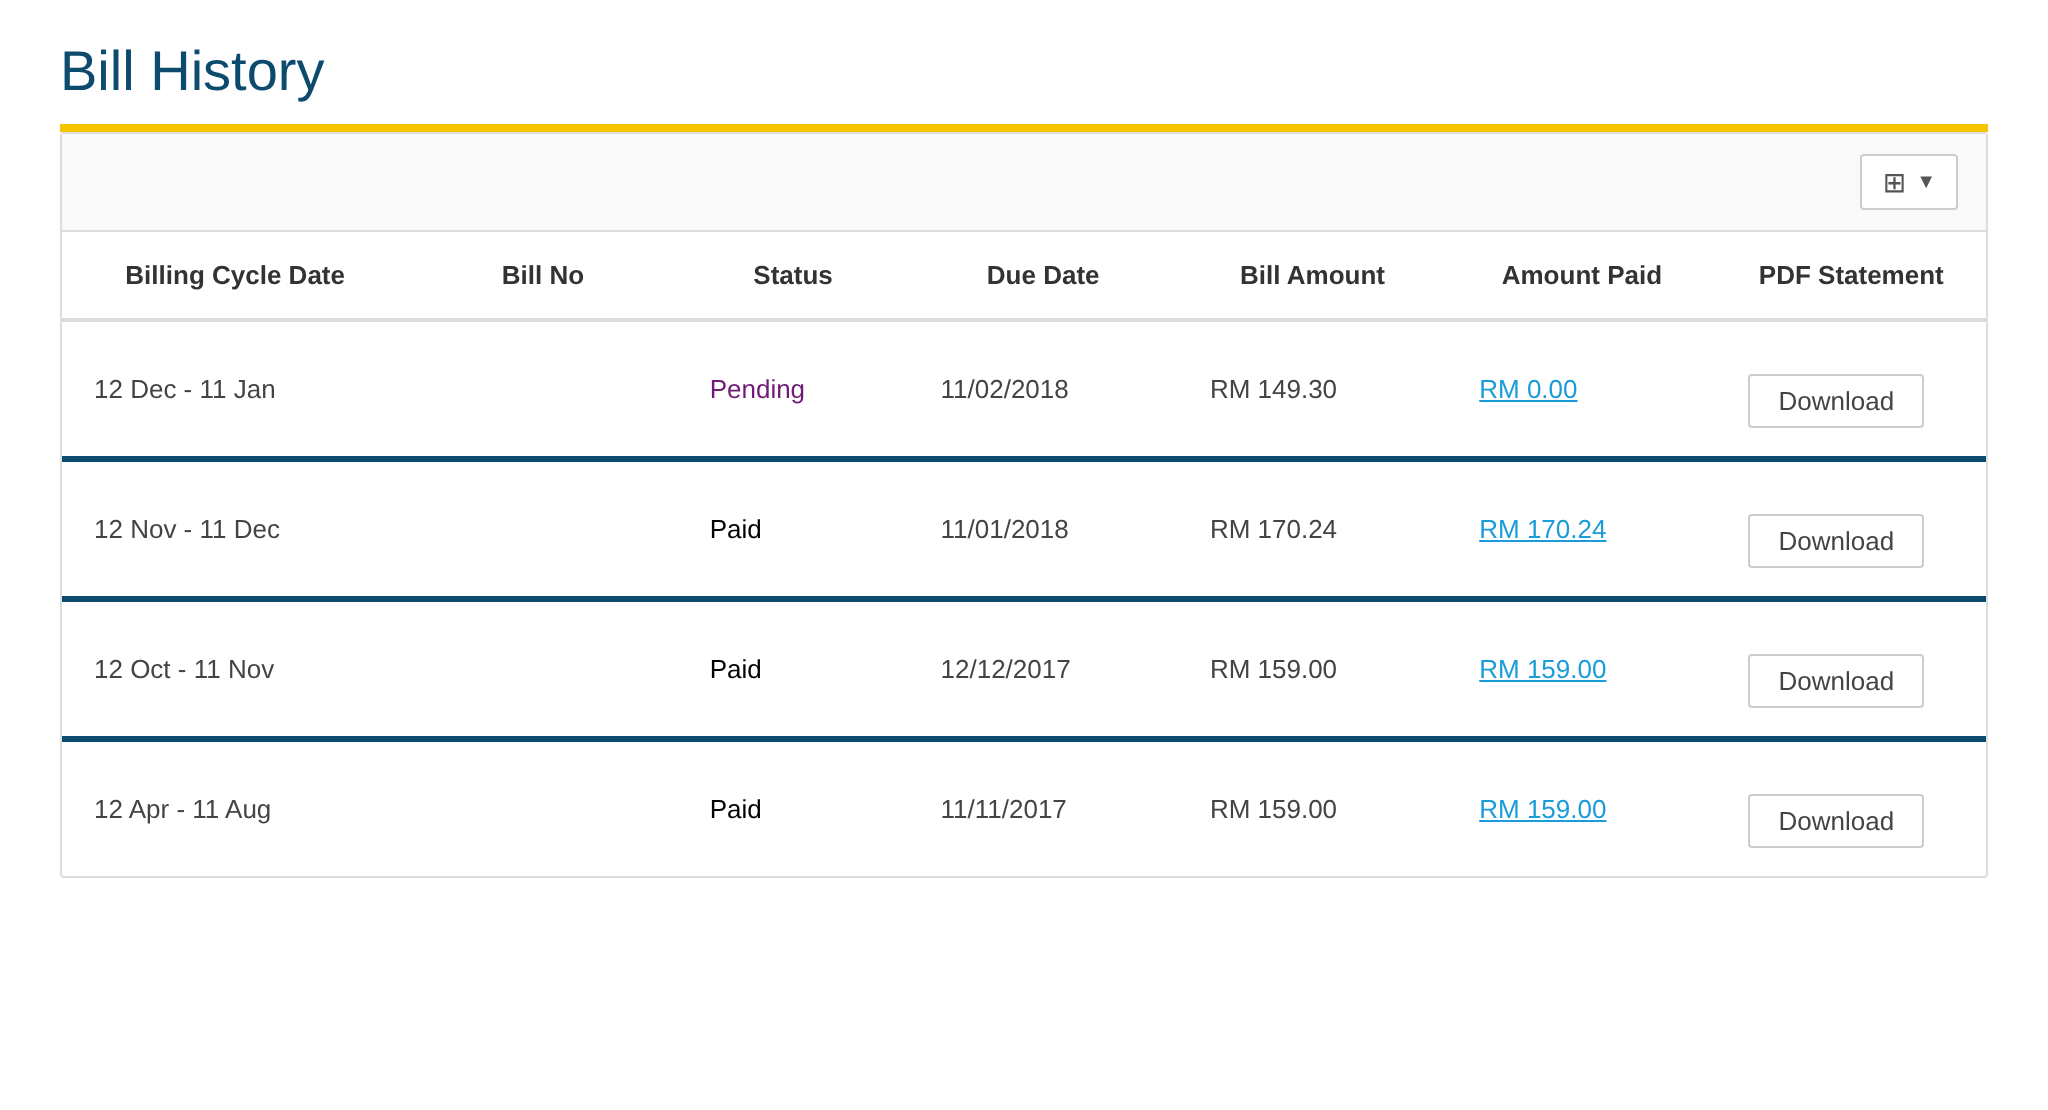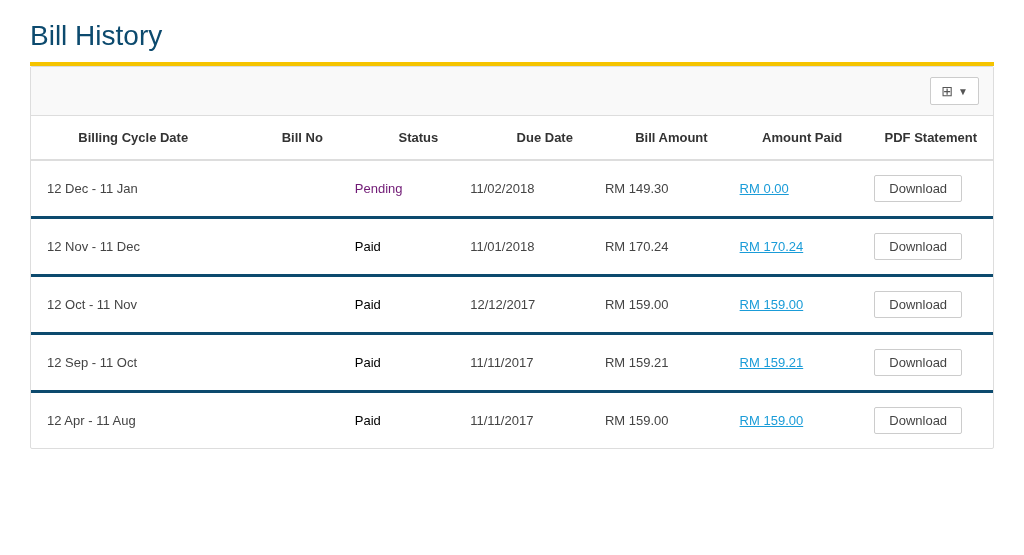--- a/index.html
+++ b/index.html
@@ -72,21 +72,21 @@
     table {
       width: 100%;
       border-collapse: collapse;
     }
 
     thead tr {
       border-bottom: 2px solid #ddd;
     }
 
     th {
-      text-align: right;
+      text-align: center;
       padding: 14px 16px;
       font-weight: 600;
       font-size: 13px;
       color: #333;
       background: #fff;
     }
 
     td {
       padding: 14px 16px;
       font-size: 13px;
@@ -113,20 +113,21 @@
     }
 
     .download-btn {
       border: 1px solid #ccc;
       background: #fff;
       padding: 5px 14px;
       cursor: pointer;
       font-size: 13px;
       color: #444;
       border-radius: 2px;
+      margin-top: 12px;
     }
 
     .col-billing { width: 18%; }
     .col-billno  { width: 14%; }
     .col-status  { width: 12%; }
     .col-due     { width: 14%; }
     .col-amount  { width: 14%; }
     .col-paid    { width: 14%; }
     .col-pdf     { width: 14%; }
   </style>
@@ -192,33 +193,20 @@
     <td>12/12/2017</td>
     <td>RM 159.00</td>
     <td>
       <a class="amount-link" href="#">RM 159.00</a>
     </td>
     <td>
       <button class="download-btn">Download</button>
     </td>
   </tr>
         <tr>
-    <td>12 Sep - 11 Oct</td>
-    <td></td>
-    <td class="status-paid">Paid</td>
-    <td>11/11/2017</td>
-    <td>RM 159.21</td>
-    <td>
-      <a class="amount-link" href="#">RM 159.21</a>
-    </td>
-    <td>
-      <button class="download-btn">Download</button>
-    </td>
-  </tr>
-        <tr>
     <td>12 Apr - 11 Aug</td>
     <td></td>
     <td class="status-paid">Paid</td>
     <td>11/11/2017</td>
     <td>RM 159.00</td>
     <td>
       <a class="amount-link" href="#">RM 159.00</a>
     </td>
     <td>
       <button class="download-btn">Download</button>

